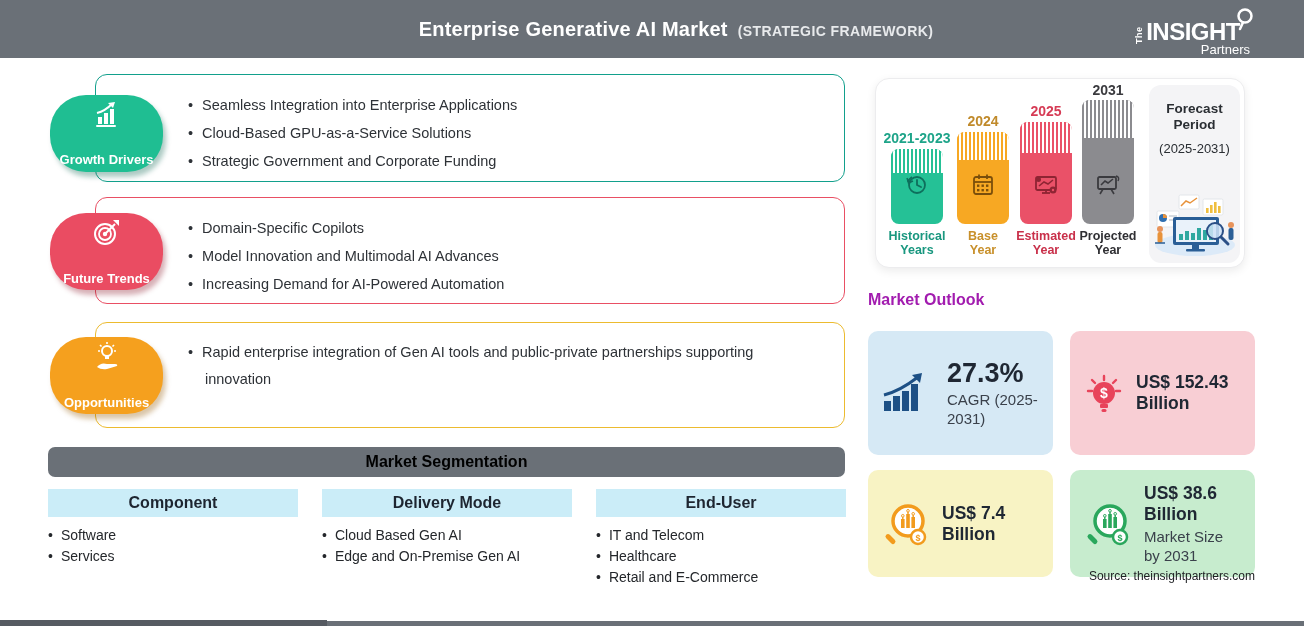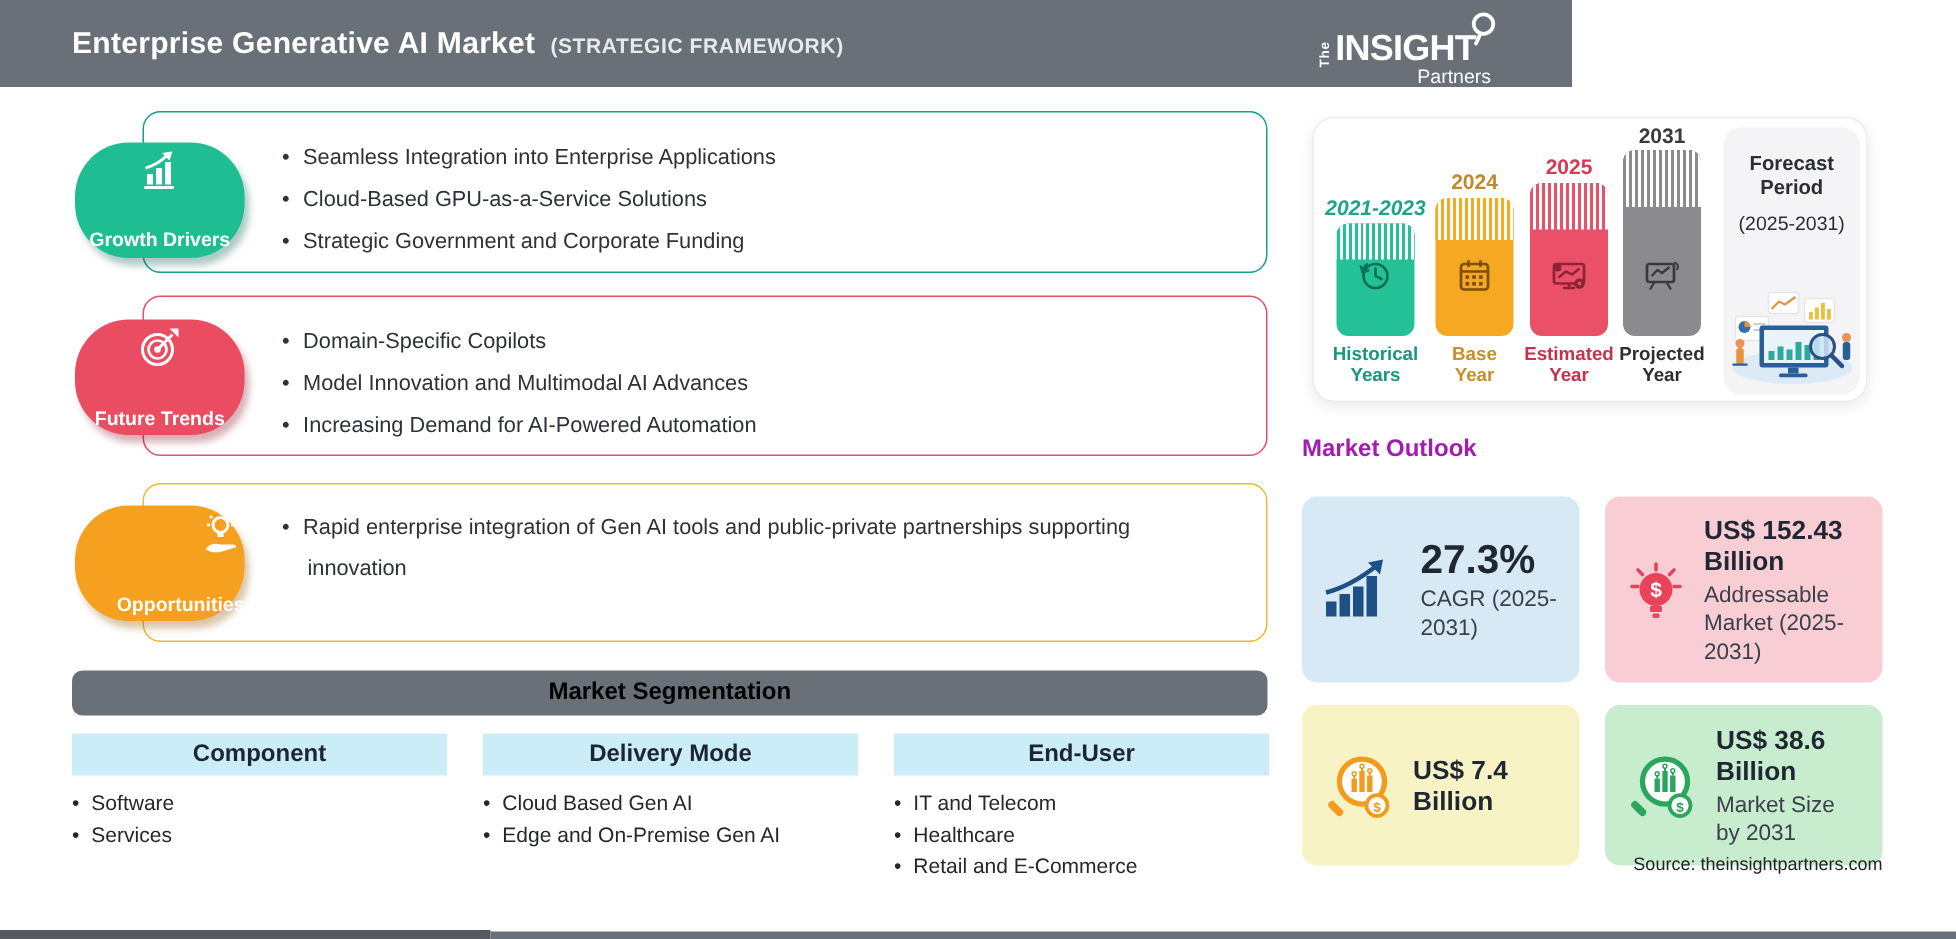--- a/index.html
+++ b/index.html
@@ -1,20 +1,20 @@
 <!DOCTYPE html>
 <html><head>
 <meta charset="utf-8">
 <style>
   * { margin:0; padding:0; box-sizing:border-box; }
   body { font-family:"Liberation Sans","DejaVu Sans",sans-serif; background:#fff; }
   .page { position:relative; width:1304px; height:626px; background:#ffffff; overflow:hidden; }
 
   
-  .header { position:absolute; left:0; top:0; width:1048px; height:58px; background:#6A7077; display:flex; align-items:center; }
+  .header { position:absolute; left:0; top:0; width:1304px; height:58px; background:#6A7077; display:flex; align-items:center;justify-content:center; }
   .header-title-wrap { margin-left:48px; display:flex; align-items:baseline; gap:10px; }
   .header-title { color:#fff; font-size:20px; font-weight:bold; letter-spacing:.2px; }
   .header-subtitle { color:#e8eaec; font-size:14px; font-weight:bold; letter-spacing:.4px; }
   .logo { position:absolute; right:48px; top:8px; color:#fff; }
   .logo-row { display:flex; align-items:flex-end; }
   .logo-the { font-size:9px; font-weight:bold; writing-mode:vertical-rl; transform:rotate(180deg); letter-spacing:.5px; margin-right:2px; line-height:1; height:24px; }
   .logo-insight { font-size:24px; font-weight:800; letter-spacing:-.5px; line-height:1; }
   .logo-mag { margin-left:-6px; margin-bottom:8px; }
   .logo-partners { text-align:right; font-size:13px; margin-top:-2px; margin-right:6px; }
 
@@ -24,21 +24,21 @@
   .fbox-ft { top:197px; height:107px; border:1.5px solid #E94F64; }
   .fbox-op { top:322px; height:106px; border:1.5px solid #ECBB2F; }
   .fbox ul { list-style:none; position:absolute; left:92px; top:16px; }
   .fbox li { font-size:14.5px; color:#2E3237; line-height:28px; width:620px; }
   .fbox li::before { content:"•"; margin-right:9px; color:#2E3237; }
   .fbox-op li { line-height:27px; width:600px; padding-left:17px; text-indent:-17px; }
 
   .pill { position:absolute; left:50px; width:113px; height:77px; border-radius:36px; display:flex; flex-direction:column; align-items:center; justify-content:center; gap:19px; z-index:3; }
   .pill-gd { top:95px;  background:#1FBE92; box-shadow:3px 5px 5px rgba(16,104,84,.35); }
   .pill-ft { top:213px; background:#EA4C62; box-shadow:3px 5px 5px rgba(140,30,46,.35); }
-  .pill-op { top:337px; background:#F5A01E; box-shadow:3px 5px 5px rgba(150,92,10,.35);align-items:flex-end; }
+  .pill-op { top:337px; background:#F5A01E; box-shadow:3px 5px 5px rgba(150,92,10,.35); }
   .pill-label { color:#fff; font-size:13px; font-weight:bold; }
 
   
   .seg-bar { position:absolute; left:48px; top:447px; width:797px; height:30px; background:#6A7077; border-radius:7px; display:flex; align-items:center; justify-content:center; }
   .seg-bar-title { color:#000000; font-size:16px; font-weight:bold; }
   .seg-col-head { position:absolute; top:489px; width:250px; height:28px; background:#CBEDF8; border-radius:0; display:flex; align-items:center; justify-content:center; font-size:16px; font-weight:bold; color:#1D2530; }
   .seg-col-head.c0 { left:48px; } .seg-col-head.c1 { left:322px; } .seg-col-head.c2 { left:596px; }
   .seg-list { position:absolute; top:525px; list-style:none; }
   .seg-list.c0 { left:48px; } .seg-list.c1 { left:322px; } .seg-list.c2 { left:596px; }
   .seg-list li { font-size:14px; color:#24272B; line-height:21px; }
@@ -51,21 +51,21 @@
   .tbar-0 { left:15px;  top:70px; height:75px;  background:#25C196; }
   .tbar-1 { left:81px;  top:53px; height:92px;  background:#F7A823; }
   .tbar-2 { left:144px; top:43px; height:102px; background:#EA5168; }
   .tbar-3 { left:206px; top:21px; height:124px; background:#8B8B8F; }
   .tbar-0 .stripes { height:24px; background:repeating-linear-gradient(90deg,#25C196 0 2px,#fff 2px 4px); }
   .tbar-1 .stripes { height:28px; background:repeating-linear-gradient(90deg,#F7A823 0 2px,#fff 2px 4px); }
   .tbar-2 .stripes { height:31px; background:repeating-linear-gradient(90deg,#EA5168 0 2px,#fff 2px 4px); }
   .tbar-3 .stripes { height:38px; background:repeating-linear-gradient(90deg,#8B8B8F 0 2px,#fff 2px 4px); }
   .tbar .bar-icon { position:absolute; left:50%; transform:translateX(-50%); bottom:22px; }
   .tyear { position:absolute; font-size:14px; font-weight:bold; text-align:center; width:80px; }
-  .tyear-0 { left:1px;  top:51px; color:#1EA489;font-style:italic; }
+  .tyear-0 { left:1px;  top:51px; color:#1EA489; }
   .tyear-1 { left:67px; top:34px; color:#C08A2B; }
   .tyear-2 { left:130px;top:24px; color:#D63B55; }
   .tyear-3 { left:192px;top:3px;  color:#3A3A3E; }
   .tlabel { position:absolute; top:150px; width:76px; text-align:center; font-size:12.5px; font-weight:bold; line-height:14px; }
   .tlabel-0 { left:3px;   color:#19977F; }
   .tlabel-1 { left:69px;  color:#C8902B; }
   .tlabel-2 { left:132px; color:#C9304A; }
   .tlabel-3 { left:194px; color:#2F2F33; }
   .forecast { position:absolute; left:273px; top:6px; width:91px; height:178px; background:#F4F4F6; border-radius:12px; text-align:center; }
   .forecast-title { font-size:13.5px; font-weight:bold; color:#2A2E33; line-height:16px; margin-top:16px; }
@@ -334,21 +334,20 @@
       <g stroke="#E8435A" stroke-width="2.4" stroke-linecap="round">
           <line x1="22" y1="7" x2="22" y2="11"></line>
           <line x1="10" y1="11" x2="13" y2="14"></line>
           <line x1="34" y1="11" x2="31" y2="14"></line>
           <line x1="6" y1="22" x2="10" y2="22"></line>
           <line x1="38" y1="22" x2="34" y2="22"></line>
         </g>
     </svg>
     <div>
       <div class="card-value">US$ 152.43 Billion</div>
-      <div class="card-desc">Addressable Market (2025-2031)</div>
     </div>
   </div>
 
   <div class="card card-2">
     <svg width="52" height="50" viewBox="0 0 52 50">
       <circle cx="28" cy="22" r="15" fill="#fff" stroke="#F29B1D" stroke-width="3.5"></circle>
       <g fill="#F29B1D">
           <rect x="21" y="20" width="3.6" height="9"></rect>
           <rect x="26.2" y="15" width="3.6" height="14"></rect>
           <rect x="31.4" y="18" width="3.6" height="11"></rect>

